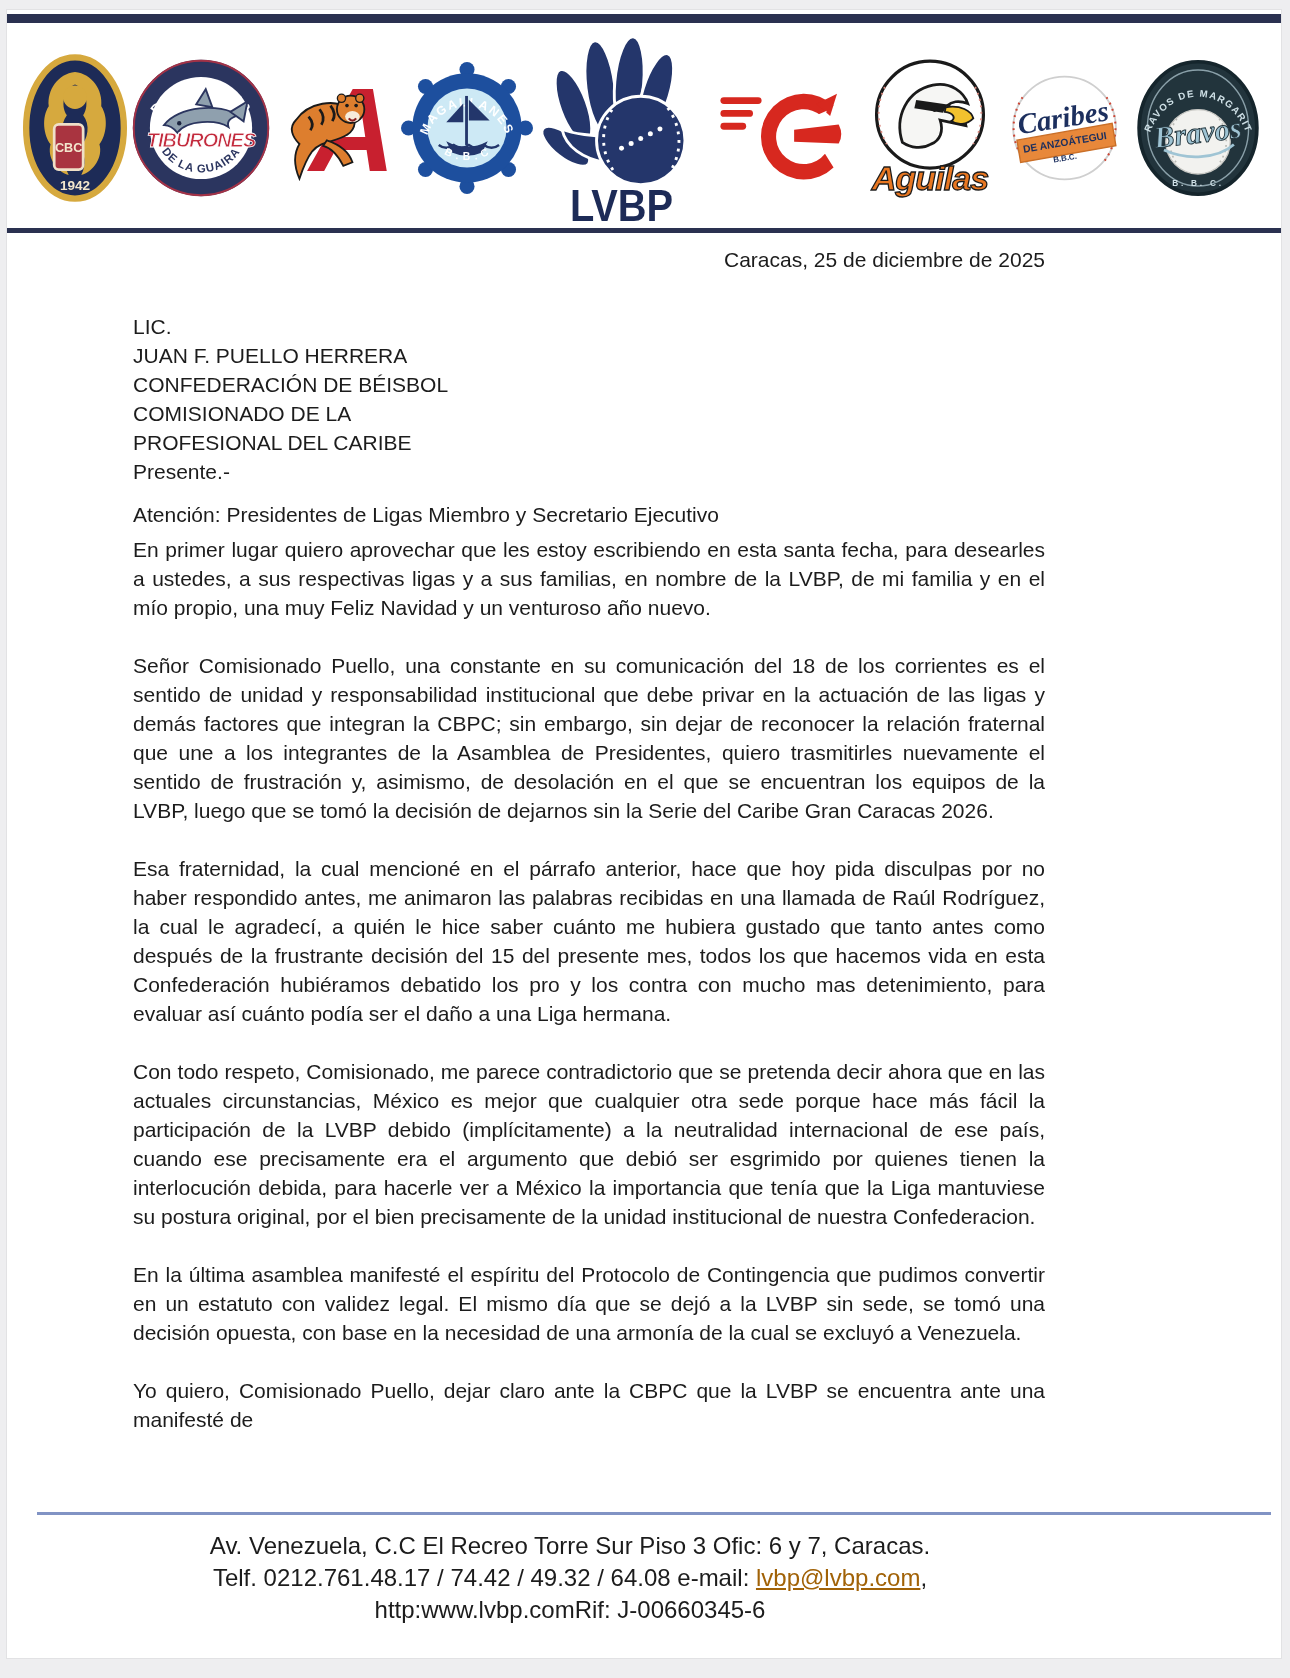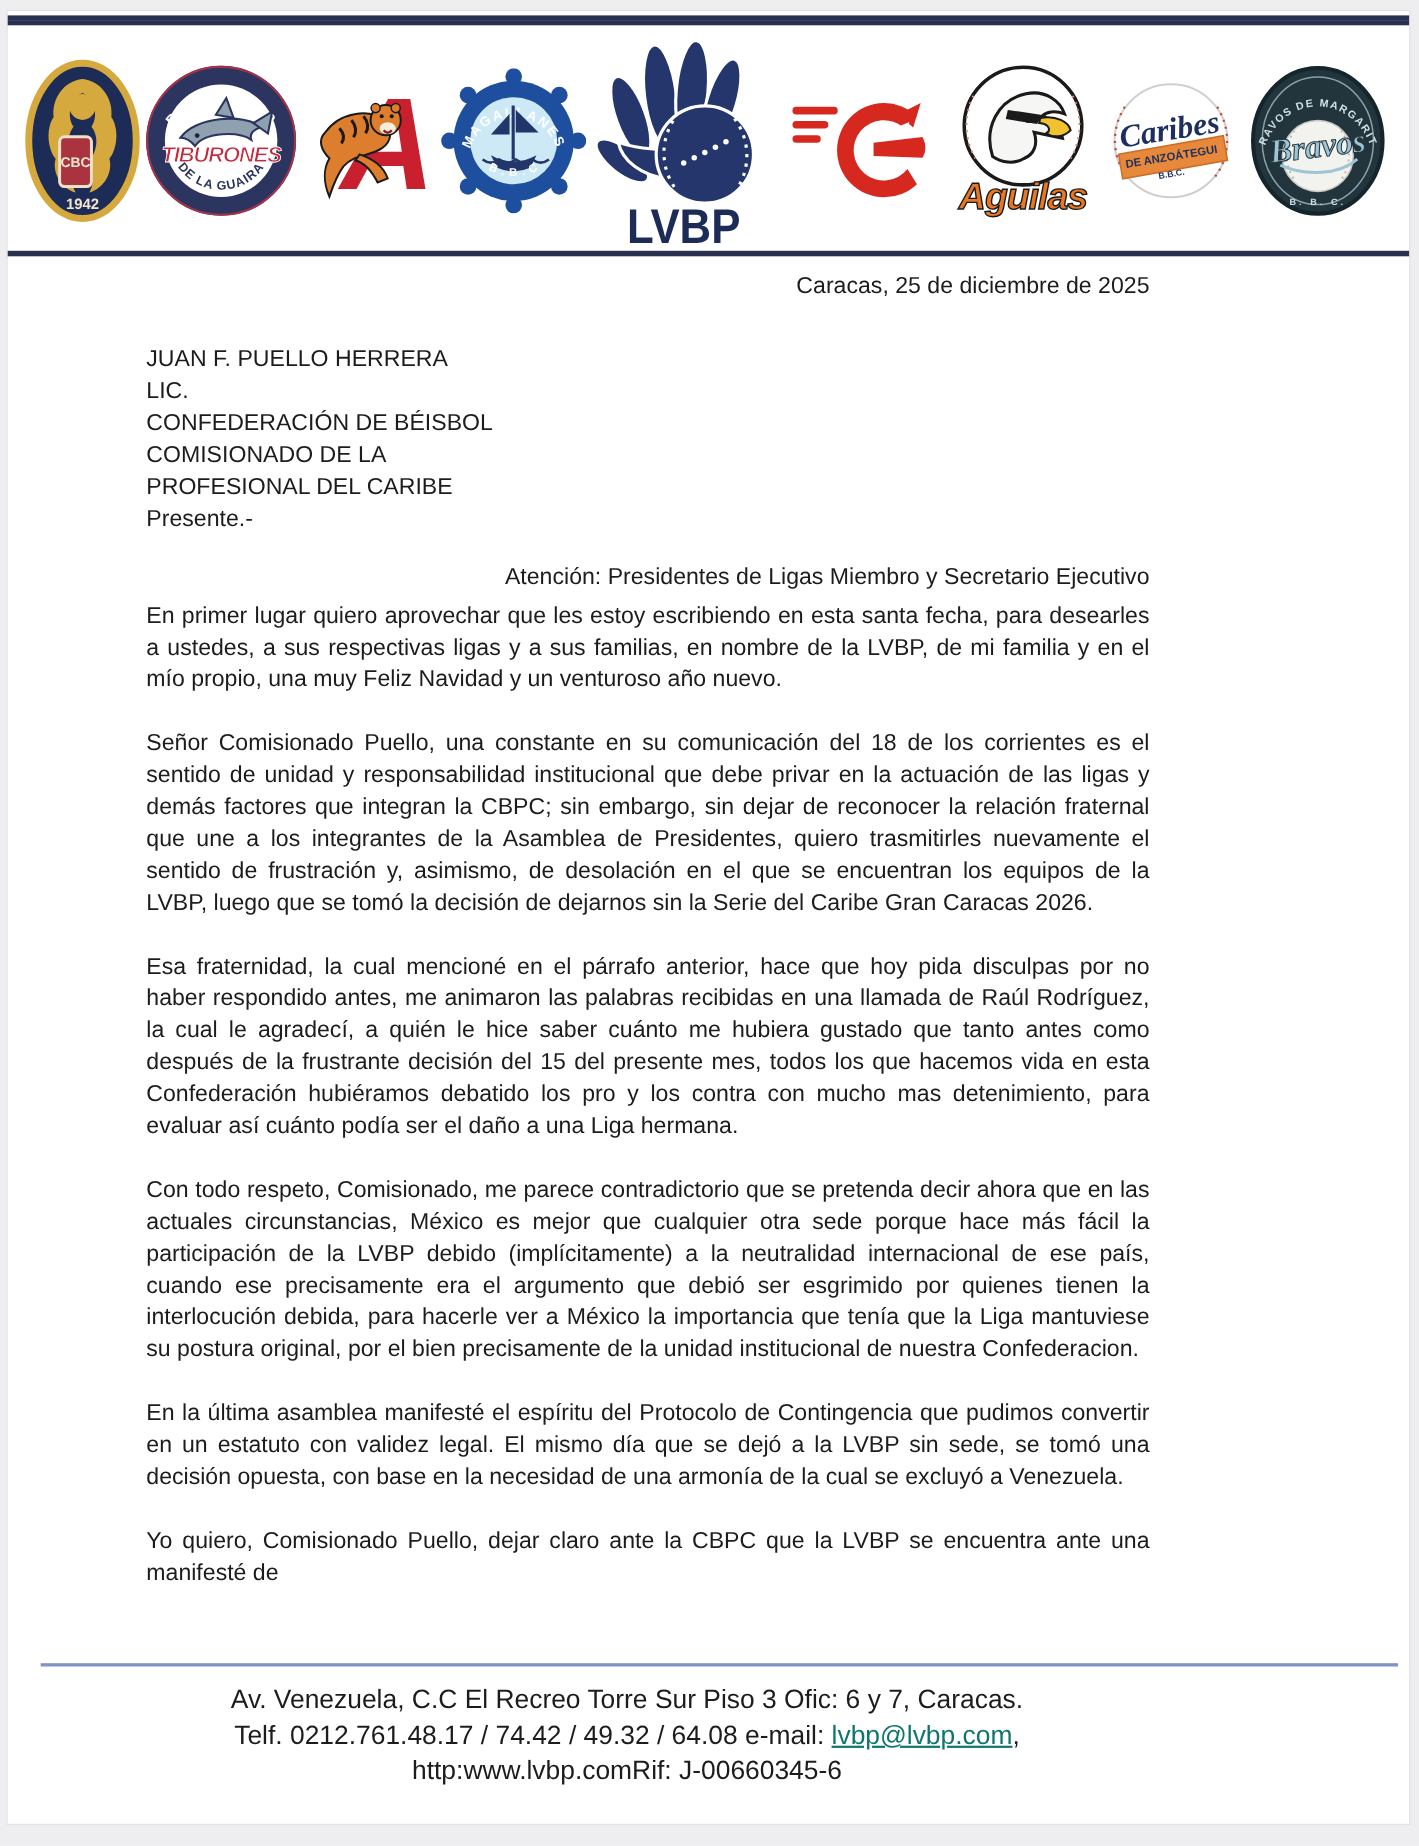--- a/index.html
+++ b/index.html
@@ -34,40 +34,40 @@
   .logo-band svg { display: block; flex: 0 0 auto; }
   .rule-single { border-top: 5px solid #2a3150; }
 
   .content {
     padding: 12px 236px 0 126px;
     font-size: 21px;
     line-height: 29px;
   }
   .date-line { text-align: right; }
   .recipient { margin-top: 38px; }
-  .attention { margin-top: 24px; text-align: right; }
+  .attention { margin-top: 14px; text-align: left; }
   .salutation { margin-top: 27px; }
   .salutation span { text-decoration: underline; text-underline-offset: 3px; }
   .body-text { margin-top: 6px; }
   .body-text p { text-align: justify; margin-bottom: 29px; }
   .body-text p:last-child { margin-bottom: 0; }
 
   .footer-sep {
     position: absolute;
     left: 30px; right: 10px; top: 1502px;
     border-top: 3px solid #8193c4;
   }
   .footer {
     position: absolute;
     left: 30px; right: 178px; top: 1520px;
     text-align: center;
     font-size: 24px;
     line-height: 32px;
   }
-  .footer a { color: #0f766e; text-decoration: underline; cursor: pointer; }
+  .footer a { color: #a16207; text-decoration: underline; cursor: pointer; }
 
   
   svg text { font-family: "Liberation Sans", sans-serif; }
   .script { font-family: "Liberation Serif", serif; font-style: italic; font-weight: bold; }
 </style>
 </head>
 <body>
 
 <div class="page">
 
@@ -221,22 +221,22 @@
 
   </div>
 
   <div class="rule-single"></div>
 
   <div class="content">
 
     <div class="date-line">Caracas, 25 de diciembre de 2025</div>
 
     <div class="recipient">
+      <div>LIC.</div>
       <div>JUAN F. PUELLO HERRERA</div>
-      <div>LIC.</div>
       <div>CONFEDERACIÓN DE BÉISBOL</div>
       <div>COMISIONADO DE LA</div>
       <div>PROFESIONAL DEL CARIBE</div>
       <div>Presente.-</div>
     </div>
 
     <div class="attention">Atención: Presidentes de Ligas Miembro y Secretario Ejecutivo</div>
 
 
     <div class="body-text">

